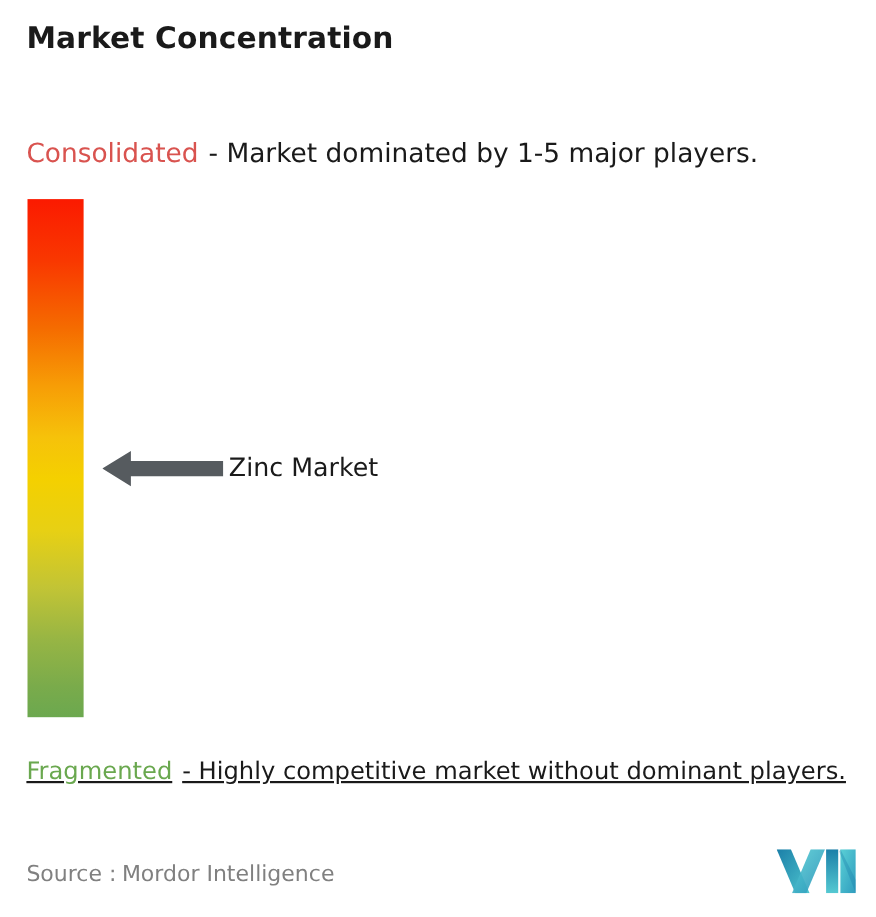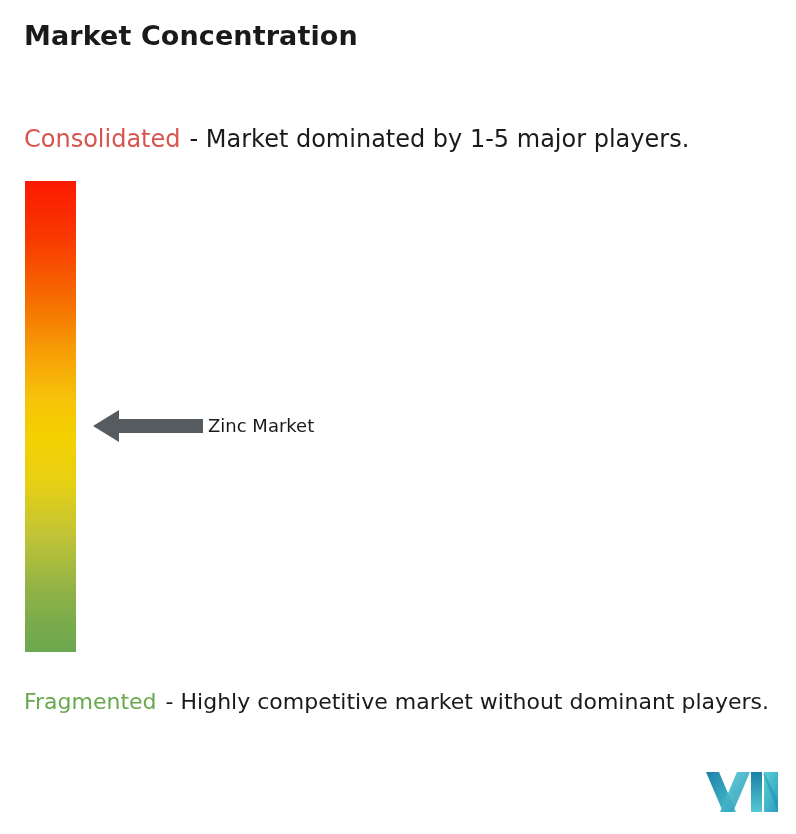--- a/index.html
+++ b/index.html
@@ -45,20 +45,21 @@
     margin-top: 28px;
   }
   .legend-bottom {
     position: absolute;
     left: 24px;
     top: 686px;
     width: 768px;
     font-size: 22px;
     line-height: 32px;
     color: #1a1a1a;
+    text-decoration: underline;
   }
   .kw-consolidated {
     color: #d9534f;
   }
   .kw-fragmented {
     color: #6aa84f;
   }
   .kw-gap { display: inline-block; width: 9px; }
 
   
@@ -93,21 +94,21 @@
   }
   .arrow-svg {
     position: absolute;
     left: 0;
     top: 0;
   }
   .pointer-label {
     position: absolute;
     left: 115px;
     top: 2px;
-    font-size: 18px;
+    font-size: 23px;
     line-height: 38px;
     color: #1a1a1a;
     white-space: nowrap;
   }
 
   
   .source {
     position: absolute;
     left: 24px;
     top: 782px;
@@ -142,20 +143,23 @@
     <svg class="arrow-svg" width="110" height="42" viewBox="0 0 110 42">
       <polygon points="0,21 26,5 26,14 110,14 110,28 26,28 26,37" fill="#565b5f"></polygon>
     </svg>
     <div class="pointer-label">Zinc Market</div>
   </div>
 
   <div class="legend-bottom">
     <span class="kw-fragmented">Fragmented</span><span class="kw-gap"></span><span>- Highly competitive market without dominant players.</span>
   </div>
 
+  <div class="source">
+    <span>Source :</span><span class="sep"></span><span>Mordor Intelligence</span>
+  </div>
 
   <svg class="logo" viewBox="0 0 72 40">
     <defs>
       <linearGradient id="mi-g1" x1="0" y1="0" x2="1" y2="1">
         <stop offset="0%" stop-color="#1b7fa8"></stop>
         <stop offset="100%" stop-color="#4fc6cf"></stop>
       </linearGradient>
       <linearGradient id="mi-g2" x1="0" y1="0" x2="1" y2="1">
         <stop offset="0%" stop-color="#5ad0d6"></stop>
         <stop offset="100%" stop-color="#2a93b8"></stop>

